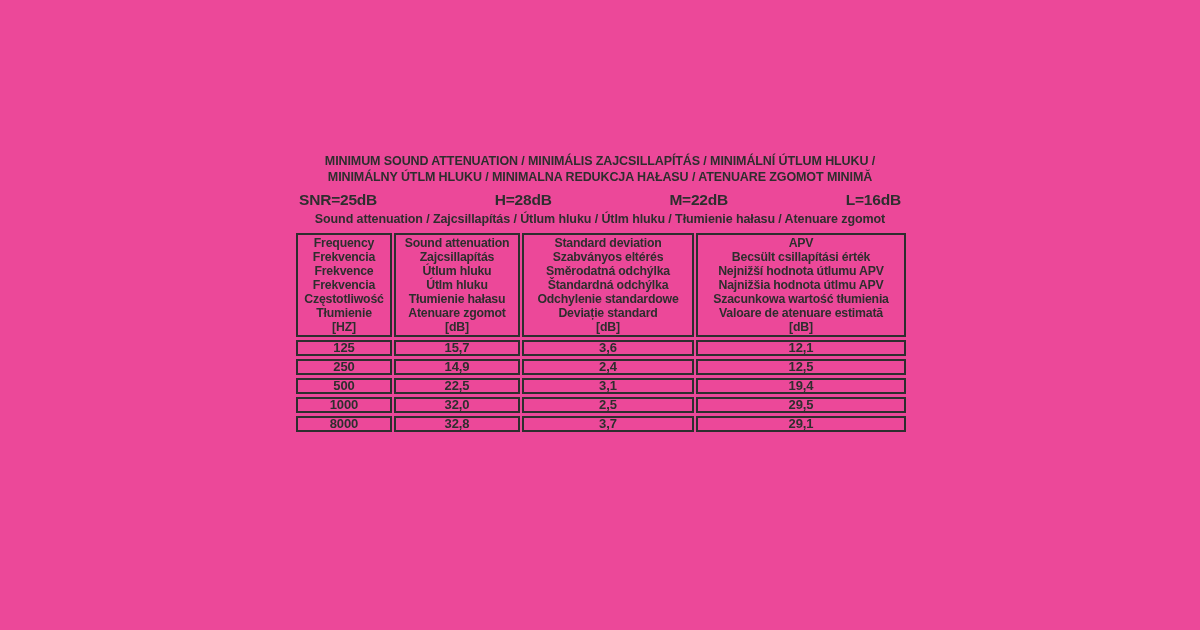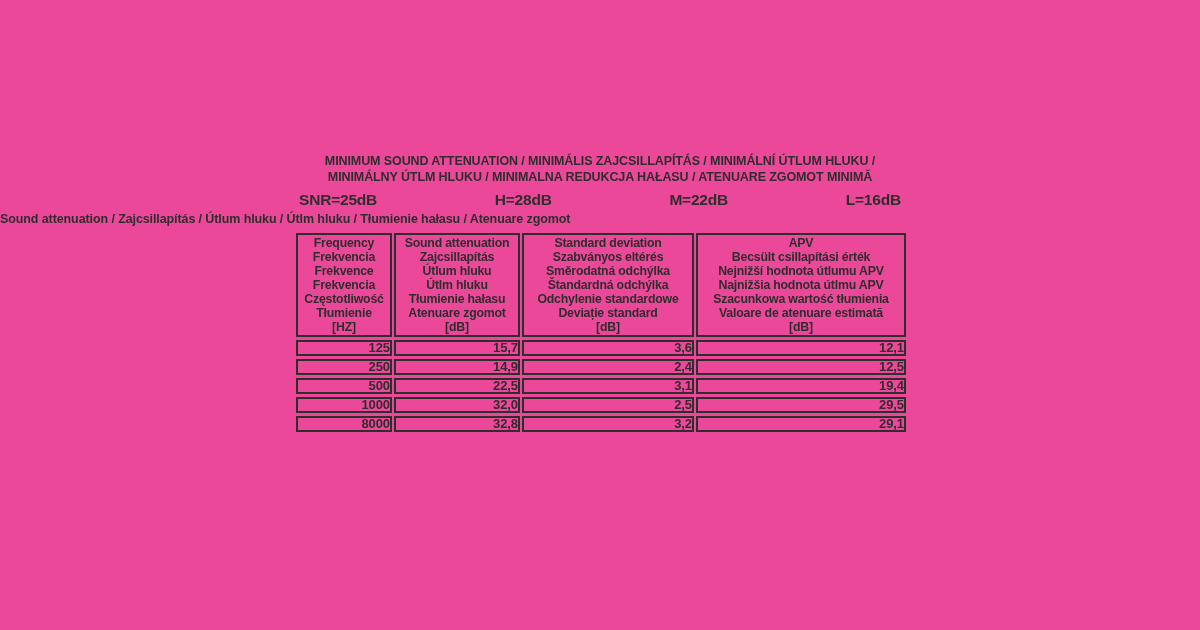--- a/index.html
+++ b/index.html
@@ -19,21 +19,21 @@
   }
 
   .snr-row {
     position: absolute; top: 191px; left: 299px; width: 602px;
     display: flex; justify-content: space-between;
     font-weight: bold; font-size: 15.5px; letter-spacing: -0.2px; gap: 28px;
   }
 
   .subtitle {
     position: absolute; top: 212px; left: 0; width: 1200px;
-    text-align: left; font-weight: bold;
+    text-align: center; font-weight: bold;
     font-size: 12.5px; letter-spacing: -0.1px;
   }
 
   table.att {
     position: absolute; top: 230px; left: 294px;
     width: 612px; table-layout: fixed;
     border-collapse: separate; border-spacing: 2px 3px;
   }
   table.att th, table.att td {
     border: 2px solid #2e2e2e;
@@ -43,21 +43,20 @@
   }
   table.att th {
     font-size: 12.3px; line-height: 14px;
     padding: 1px 0;
     letter-spacing: -0.2px;
   }
   table.att th div { white-space: nowrap; }
   table.att td {
     height: 12px; font-size: 13px; line-height: 12px;
     letter-spacing: -0.1px;
-    text-align: right;
   }
   col.c1 { width: 96px; }
   col.c2 { width: 126px; }
   col.c3 { width: 172px; }
   col.c4 { width: 210px; }
 </style>
 </head>
 <body>
 
 <div class="page">
@@ -144,19 +143,19 @@
       </tr>
       <tr>
         <td>1000</td>
         <td>32,0</td>
         <td>2,5</td>
         <td>29,5</td>
       </tr>
       <tr>
         <td>8000</td>
         <td>32,8</td>
-        <td>3,2</td>
+        <td>3,7</td>
         <td>29,1</td>
       </tr>
     </tbody>
   </table>
 
 </div>
 
 </body></html>

